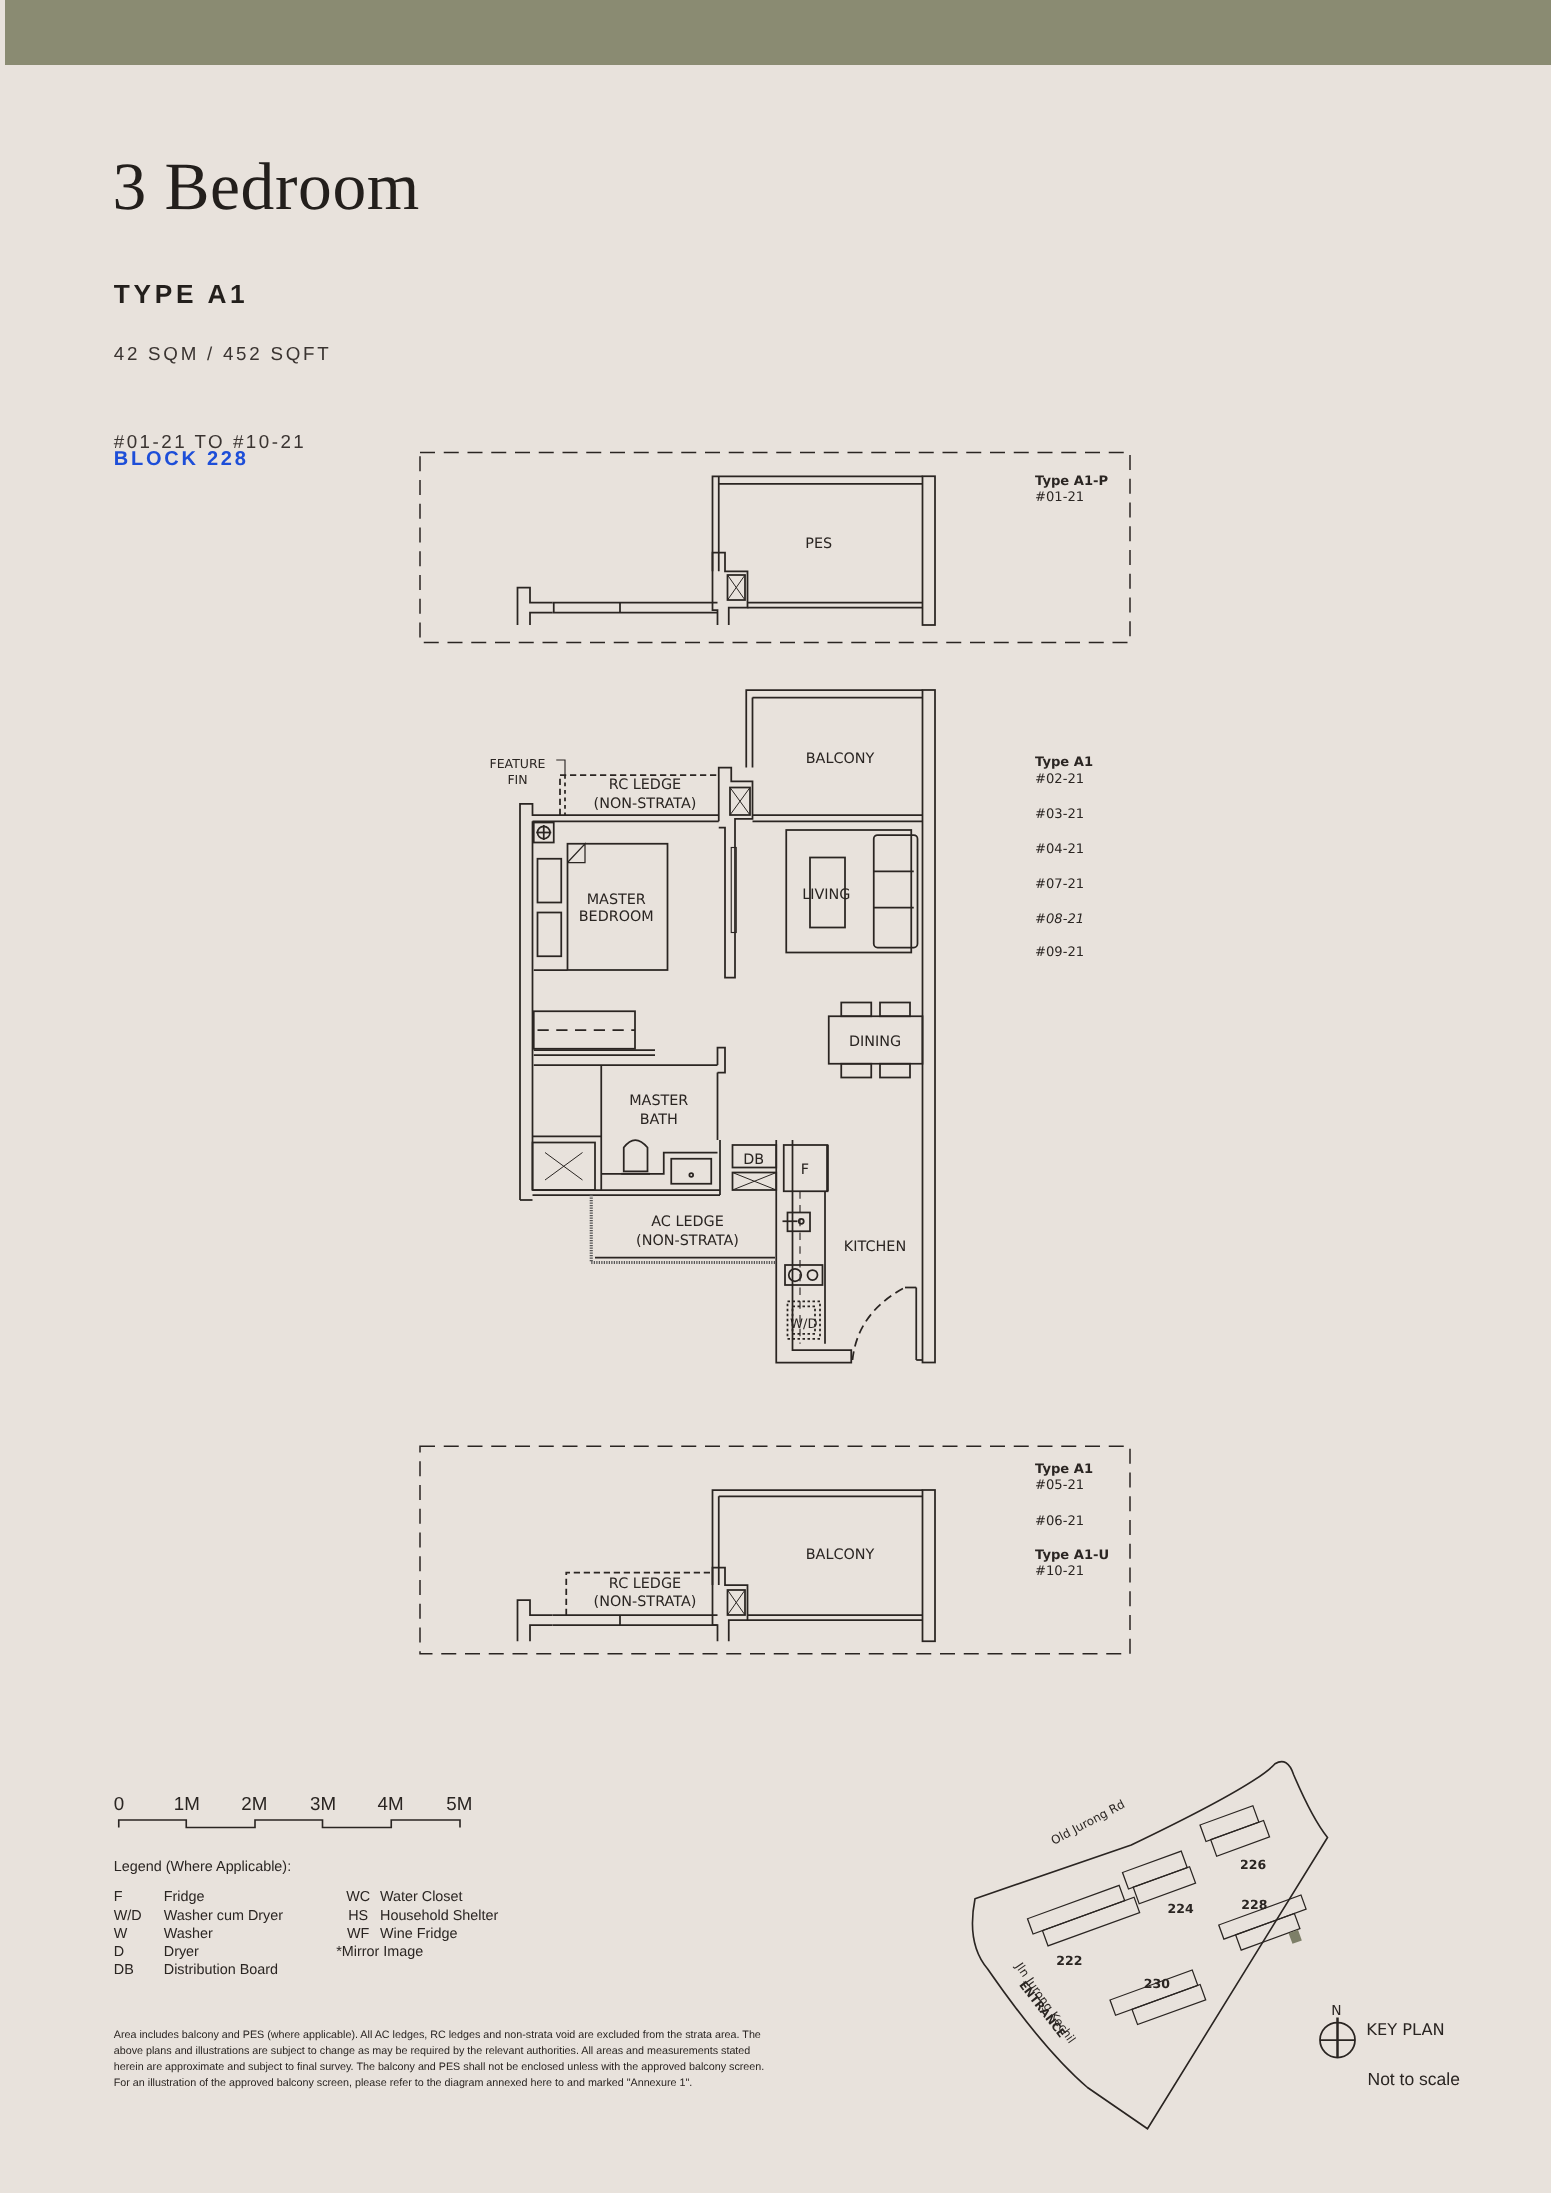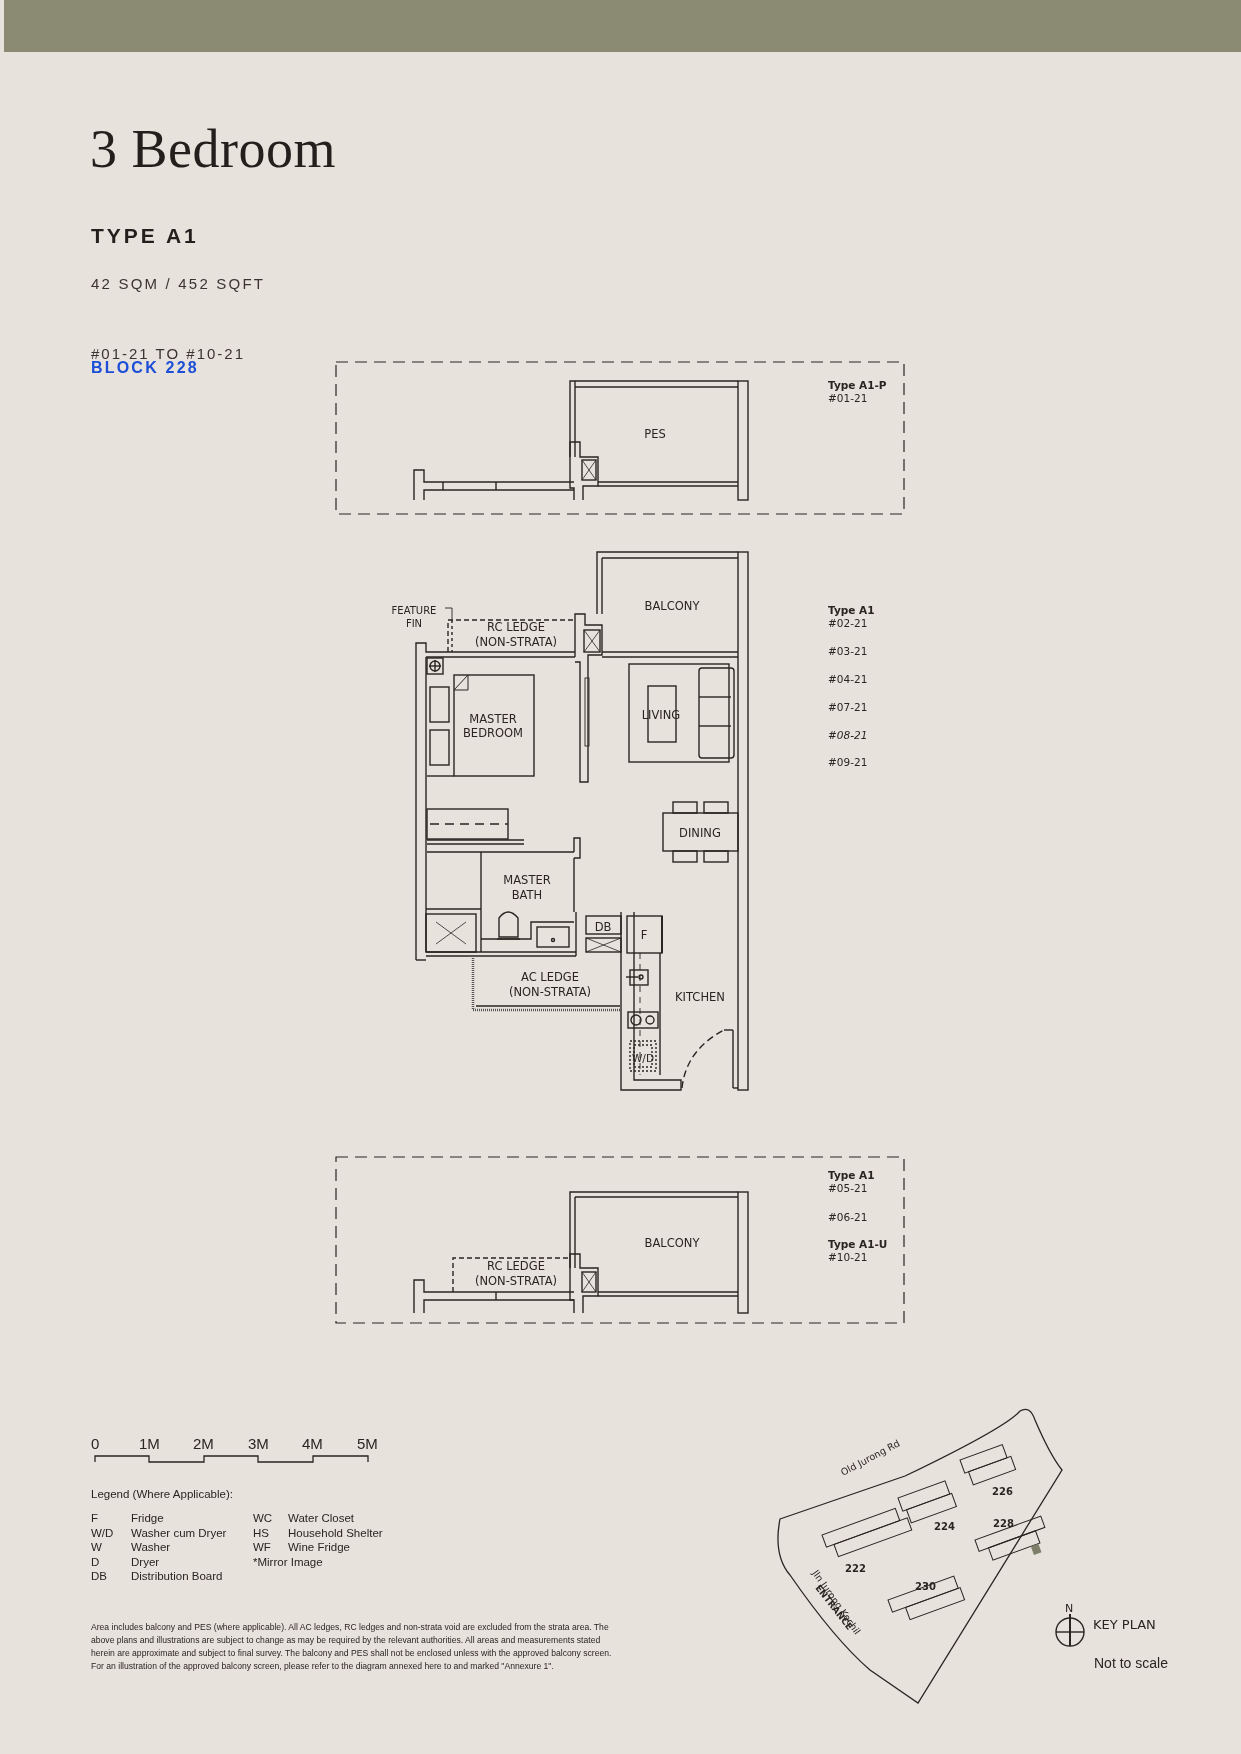--- a/index.html
+++ b/index.html
@@ -301,21 +301,21 @@
     </div>
   <div class="legend-row">
       <span class="abbr">D</span>
       <span>Dryer</span>
     </div>
   <div class="legend-row">
       <span class="abbr">DB</span>
       <span>Distribution Board</span>
     </div>
 </div>
-<div class="legend-col right" style="left:253px;">
+<div class="legend-col right" style="left:269px;text-align:center;">
   <div class="legend-row">
       <span class="abbr">WC</span>
       <span>Water Closet</span>
     </div>
   <div class="legend-row">
       <span class="abbr">HS</span>
       <span>Household Shelter</span>
     </div>
   <div class="legend-row">
       <span class="abbr">WF</span>

